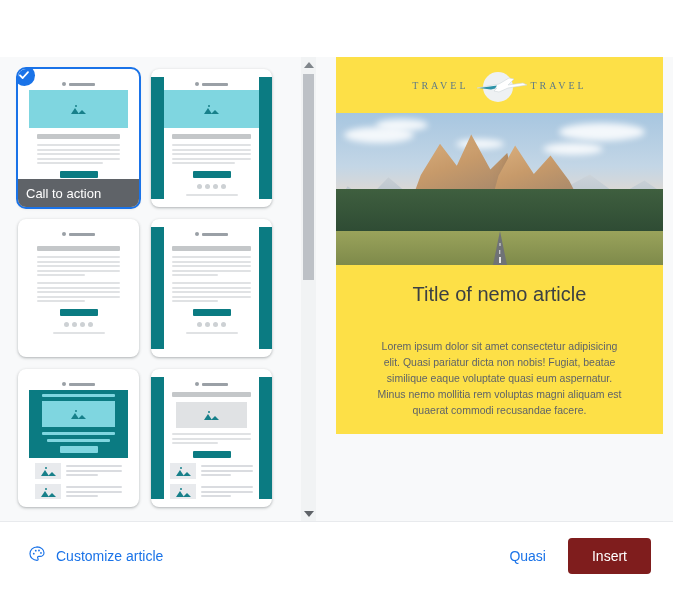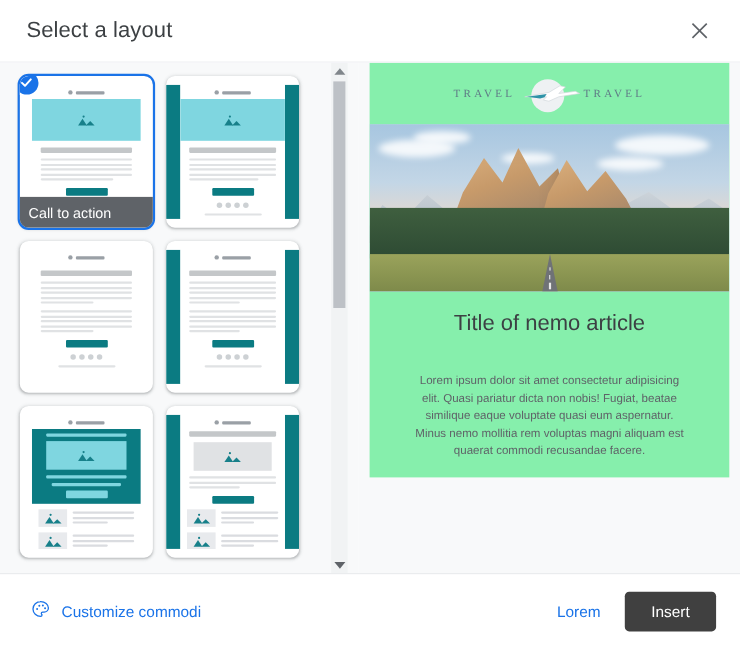--- a/index.html
+++ b/index.html
@@ -126,21 +126,21 @@
     position:absolute; top: 2px; left: 2px; right: 2px; height: 206px;
     background:#bdc1c6; border-radius: 0px; cursor: grab;
   }
   .arrow-up { width:0;height:0;border-left:5px solid transparent;border-right:5px solid transparent;border-bottom:6px solid #80868b; }
   .arrow-down { width:0;height:0;border-left:5px solid transparent;border-right:5px solid transparent;border-top:6px solid #5f6368; }
 
   
   .preview-panel { flex: 1; background: #f8f9fa; position: relative; overflow: hidden; }
   .preview-card {
     position:absolute; top: 0; left: 10px; right: 10px;
-    background: #86efac; height: 377px; overflow:hidden;
+    background: #fde047; height: 377px; overflow:hidden;
   }
   .pv-brand {
     height: 56px; display:flex; align-items:center; justify-content:center; gap: 0px;
   }
   .pv-brandtext { font-size: 10px; letter-spacing: 3px; color:#5f7b86; font-family:"Liberation Serif", serif; }
   .plane-wrap { position: relative; width: 62px; height: 30px; }
   .plane-circle { position:absolute; left: 14px; top: 2px; width: 30px; height:30px; border-radius:50%; background:#eef1f3; }
   .plane-svg { position:absolute; left: 0; top: 4px; }
 
   .pv-photo { position: relative; height: 152px; overflow:hidden; background: linear-gradient(#bcd4e6, #8fb6d4); }
@@ -169,37 +169,29 @@
     display:flex; align-items:center; justify-content:space-between;
     padding: 0 22px 0 28px; background:#fff; border-top: 1px solid #e8eaed;
   }
   .customize { display:flex; align-items:center; gap: 10px; color:#1a73e8; font-size: 14px; cursor:pointer; }
   .footer-right { display:flex; align-items:center; gap: 8px; }
   .btn-text {
     background:none; border:none; color:#1a73e8; font-size:14px; font-weight:500;
     padding: 9px 14px; border-radius:4px; cursor:pointer; font-family:"Liberation Sans", sans-serif;
   }
   .btn-primary {
-    background:#404040; border:none; color:#fff; font-size:14px; font-weight:500;
+    background:#7f1d1d; border:none; color:#fff; font-size:14px; font-weight:500;
     padding: 10px 24px; border-radius:4px; cursor:pointer; font-family:"Liberation Sans", sans-serif;
   }
 </style>
 </head>
 <body>
 
 <div class="dialog">
 
-  <div class="header">
-    <div class="dialog-title">Select a layout</div>
-    <button class="close-btn">
-      <svg width="20" height="20" viewBox="0 0 20 20" aria-hidden="true">
-        <path d="M3.5 3.5 L16.5 16.5 M16.5 3.5 L3.5 16.5" stroke="#5f6368" stroke-width="1.5" fill="none"></path>
-      </svg>
-    </button>
-  </div>
 
   <div class="body-area">
 
     <div class="thumb-panel">
       <div class="thumb-scroll">
         <div class="thumb-grid">
 
           <div class="thumb-card selected">
             <div class="tpage">
               <div class="t-headrow">
@@ -507,21 +499,21 @@
     <div class="customize">
       <span>
         <svg width="18" height="18" viewBox="0 0 20 20">
           <path d="M10 2.2c-4.3 0-7.8 3.3-7.8 7.4 0 4.1 3.5 7.4 7.8 7.4.72 0 1.3-.57 1.3-1.28 0-.33-.13-.63-.34-.86-.2-.23-.33-.53-.33-.86 0-.71.58-1.28 1.3-1.28h1.53c2.38 0 4.31-1.86 4.31-4.15 0-3.6-3.47-6.41-7.77-6.41z" fill="none" stroke="#1a73e8" stroke-width="1.3"></path>
           <circle cx="6.4" cy="9.6" r="1" fill="#1a73e8"></circle>
           <circle cx="8.6" cy="6.3" r="1" fill="#1a73e8"></circle>
           <circle cx="12.2" cy="6.1" r="1" fill="#1a73e8"></circle>
           <circle cx="14.4" cy="8.8" r="1" fill="#1a73e8"></circle>
         </svg>
       </span>
-      <span>Customize commodi</span>
+      <span>Customize article</span>
     </div>
     <div class="footer-right">
-      <button class="btn-text">Lorem</button>
+      <button class="btn-text">Quasi</button>
       <button class="btn-primary">Insert</button>
     </div>
   </div>
 
 </div>
 
 </body></html>

